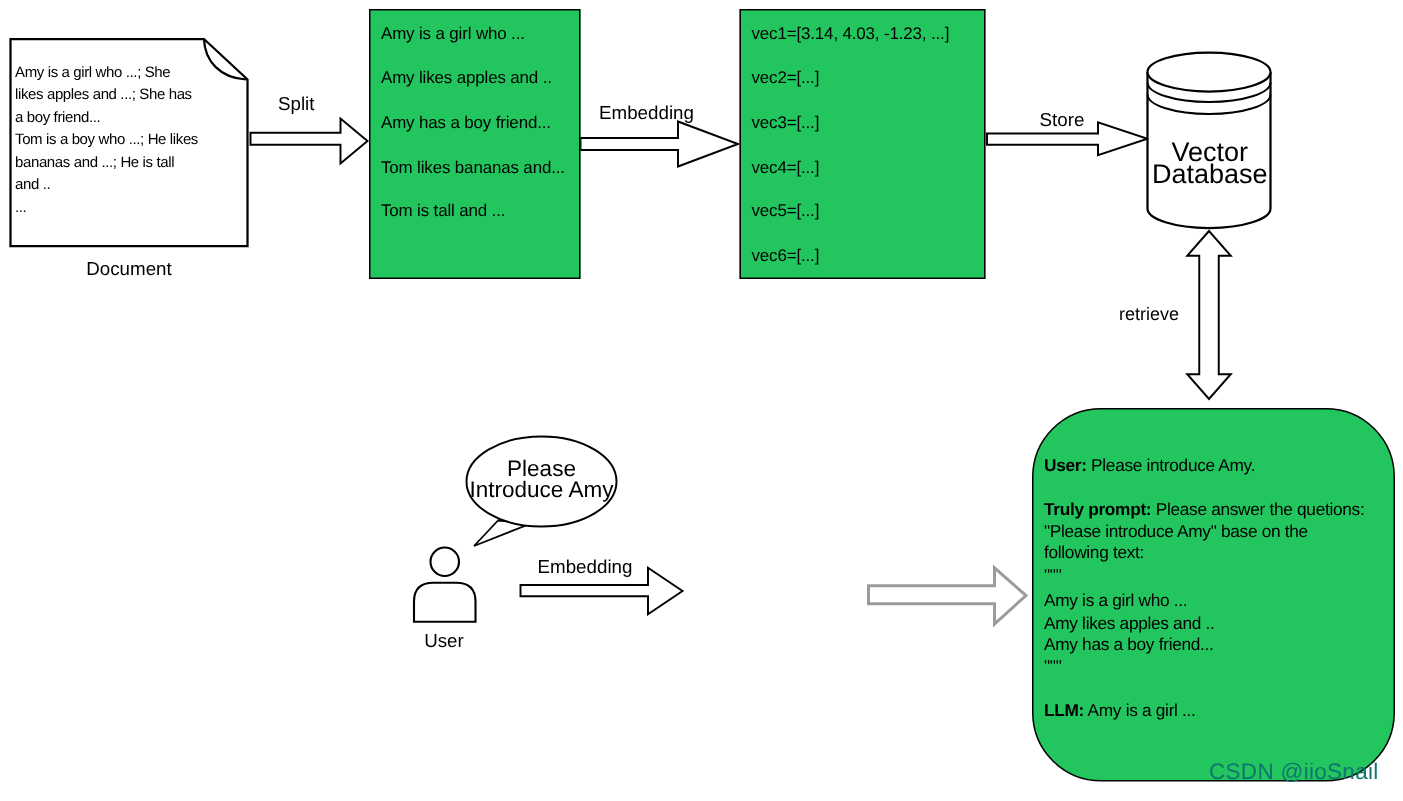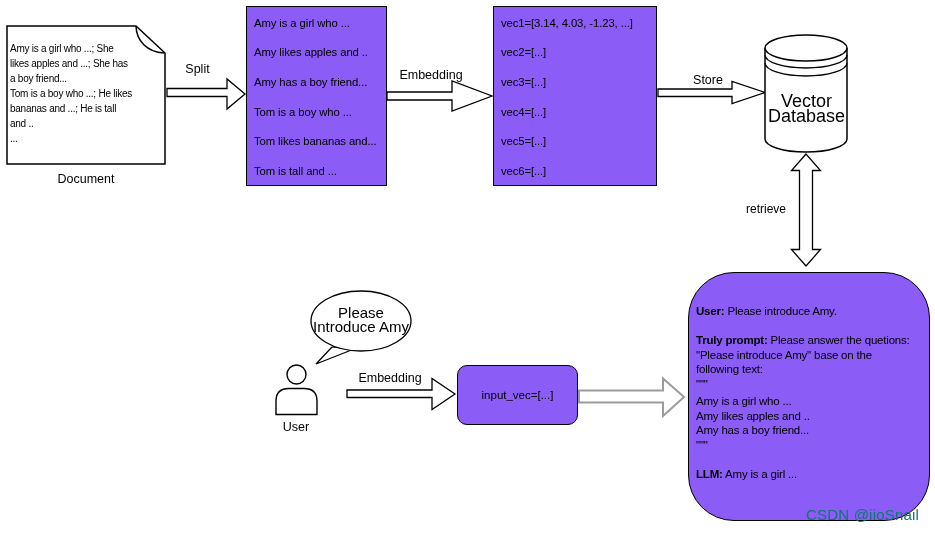--- a/index.html
+++ b/index.html
@@ -1,20 +1,20 @@
 <!DOCTYPE html>
 <html><head>
 <meta charset="utf-8">
 <style>
   html,body{margin:0;padding:0;background:#fff;}
   .stage{position:relative;width:935px;height:534px;background:#ffffff;overflow:hidden;
          font-family:"Liberation Sans",sans-serif;color:#000;}
   .stage svg.layer{position:absolute;left:0;top:0;z-index:1;}
   .abs{position:absolute;z-index:3;}
-  .box{position:absolute;z-index:2;background:#8b5cf6;border:1.4px solid #000;box-sizing:border-box;}
+  .box{position:absolute;z-index:2;background:#22c55e;border:1.4px solid #000;box-sizing:border-box;}
   .lbl{font-size:12.5px;text-align:center;white-space:nowrap;}
   .doc-text{left:10px;top:41px;width:155px;font-size:10px;line-height:15px;
             letter-spacing:-0.25px;white-space:pre-line;}
   .doc-label{left:26px;top:172px;width:120px;}
   .chunks{left:246px;top:6px;width:141px;height:180px;padding-top:1px;}
   .vectors{left:493px;top:6px;width:164px;height:180px;padding-top:1px;}
   .cell{height:29.6px;display:flex;align-items:center;padding-left:7px;
         font-size:11.3px;letter-spacing:-0.1px;white-space:nowrap;}
   .split-label{left:170px;top:62px;width:55px;}
   .embed-label{left:396px;top:68px;width:70px;}
@@ -94,21 +94,20 @@
 Tom is a boy who ...; He likes
 bananas and ...; He is tall
 and ..
 ...</div>
   <div class="abs lbl doc-label">Document</div>
 
   <div class="box chunks">
     <div class="cell">Amy is a girl who ...</div>
     <div class="cell">Amy likes apples and ..</div>
     <div class="cell">Amy has a boy friend...</div>
-    <div class="cell">Tom is a boy who ...</div>
     <div class="cell">Tom likes bananas and...</div>
     <div class="cell">Tom is tall and ...</div>
   </div>
 
   <div class="box vectors">
     <div class="cell">vec1=[3.14, 4.03, -1.23, ...]</div>
     <div class="cell">vec2=[...]</div>
     <div class="cell">vec3=[...]</div>
     <div class="cell">vec4=[...]</div>
     <div class="cell">vec5=[...]</div>
@@ -119,23 +118,20 @@
   <div class="abs lbl embed-label">Embedding</div>
   <div class="abs lbl store-label">Store</div>
   <div class="abs retrieve-label">retrieve</div>
   <div class="abs lbl uembed-label">Embedding</div>
 
   <div class="abs vdb-label">Vector Database</div>
 
   <div class="abs bubble-text">Please Introduce Amy</div>
   <div class="abs lbl user-label">User</div>
 
-  <div class="box inputbox">
-    <span>input_vec=[...]</span>
-  </div>
 
   <div class="box bigbox">
     <div class="pline"><b>User:</b> <span>Please introduce Amy.</span></div>
     <div class="spacer"></div>
     <div class="preline"><b>Truly prompt:</b><span> Please answer the quetions:
 "Please introduce Amy" base on the
 following text:
 """</span></div>
     <div class="preline ctx">Amy is a girl who ...
 Amy likes apples and ..

